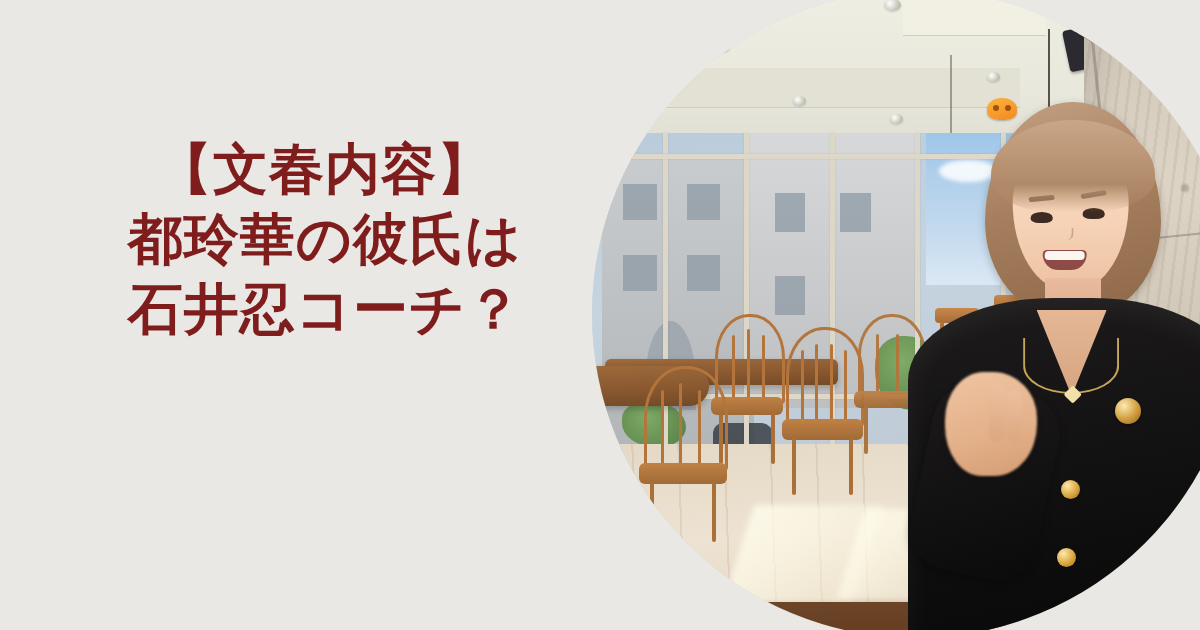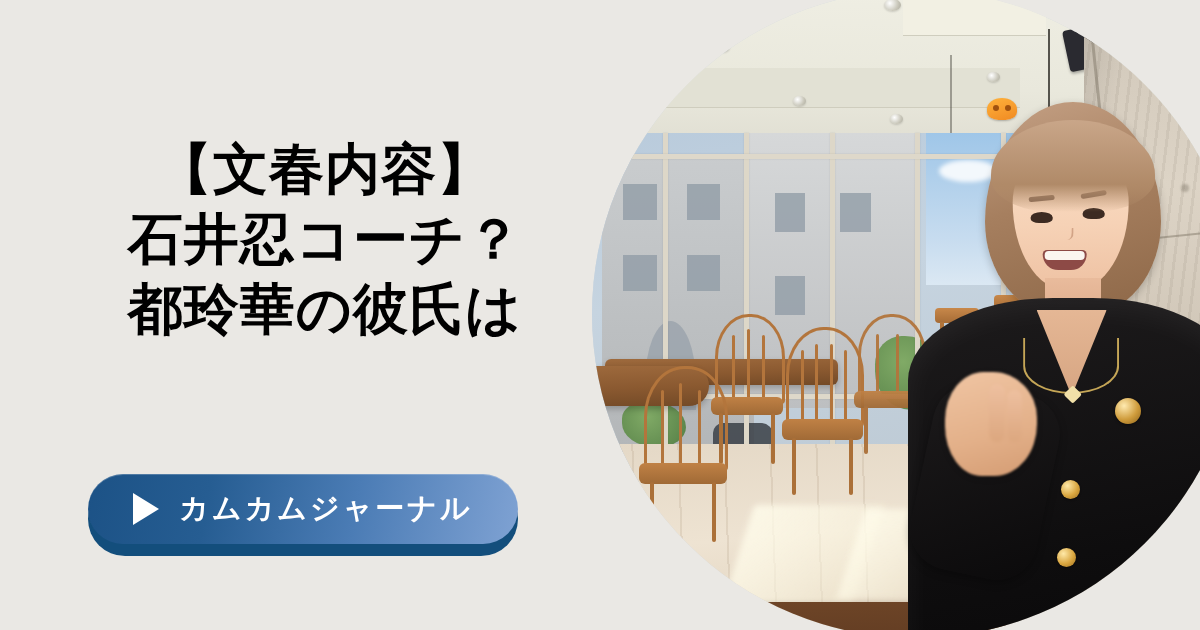--- a/index.html
+++ b/index.html
@@ -389,21 +389,21 @@
 
   
   .title-block {
     position: absolute;
     left: 0;
     top: 134px;
     width: 650px;
     text-align: center;
   }
   .title-line {
-    color: #000000;
+    color: #7f1d1d;
     font-weight: bold;
     font-size: 55px;
     line-height: 70px;
     letter-spacing: 1px;
     white-space: nowrap;
   }
   .subtitle-wrap {
     position: absolute;
     left: 98px;
     top: 381px;
@@ -614,26 +614,19 @@
           <div class="finger" style="left:62px;top:18px;width:15px;height:52px;"></div>
         </div>
 
       </div>
 
     </div>
   </div>
 
   <div class="title-block">
     <div class="title-line">【文春内容】</div>
+    <div class="title-line">都玲華の彼氏は</div>
     <div class="title-line">石井忍コーチ？</div>
-    <div class="title-line">都玲華の彼氏は</div>
   </div>
 
 
-  <div class="cta-wrap">
-    <div class="cta-shadow"></div>
-    <button class="cta-button">
-      <span class="play-icon"></span>
-      <span class="cta-label">カムカムジャーナル</span>
-    </button>
-  </div>
 
 </div>
 
 </body></html>

